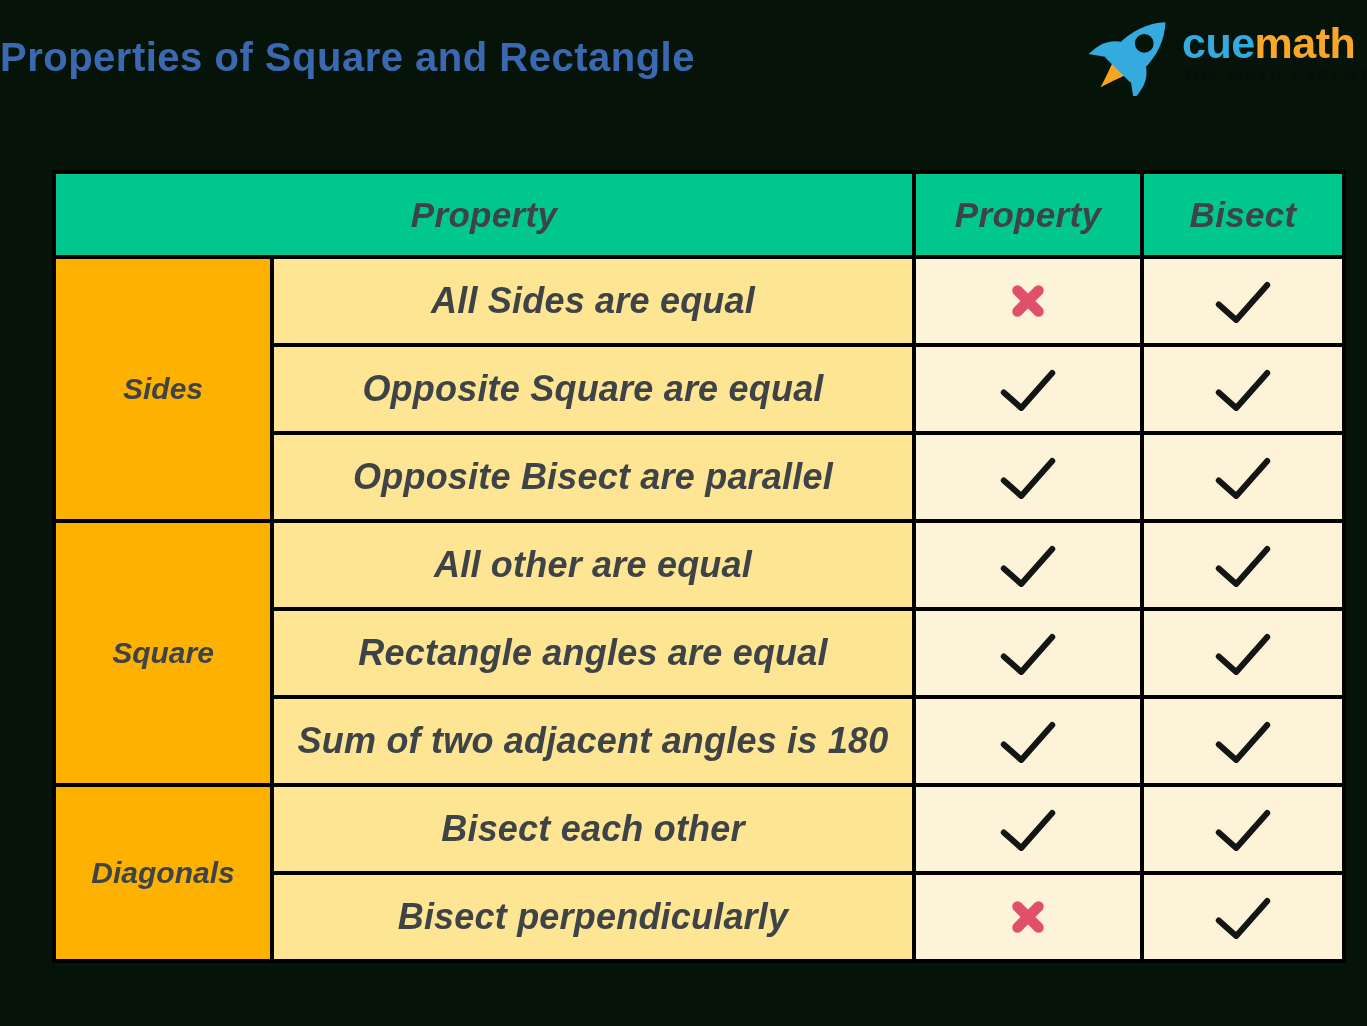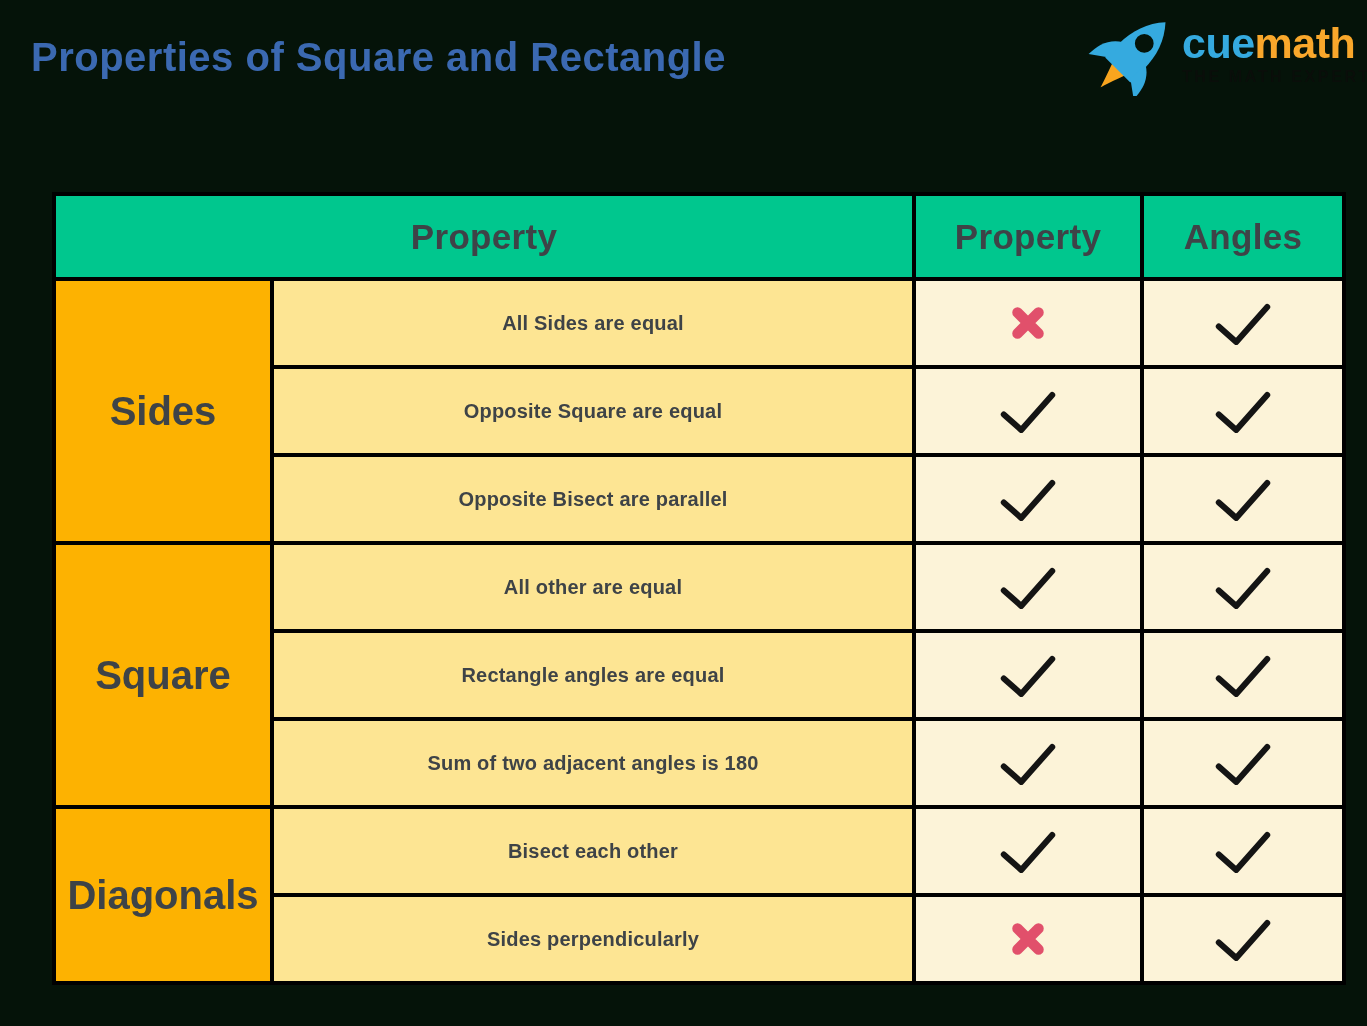--- a/index.html
+++ b/index.html
@@ -21,21 +21,21 @@
   *{margin:0;padding:0;box-sizing:border-box;}
   html,body{width:1367px;height:1026px;}
   body{
     position:relative;
     background:var(--page-bg);
     overflow:hidden;
     font-family:"Liberation Sans","DejaVu Sans",sans-serif;
   }
   .page-title{
     position:absolute;
-    left:31px;top:33px;
+    left:0;top:33px;
     font-size:40px;line-height:48px;
     font-weight:700;
     letter-spacing:.5px;
     color:var(--title-color);
   }
   
   .brand{
     position:absolute;
     left:1088px;top:6px;
     display:flex;align-items:flex-start;
@@ -55,48 +55,49 @@
     margin-top:3px;
     font-size:16px;
     font-weight:700;
     letter-spacing:2.6px;
     color:var(--tagline-color);
     white-space:nowrap;
   }
   
   table.props{
     position:absolute;
-    left:52px;top:192px;
+    left:52px;top:170px;
     width:1290px;
     table-layout:fixed;
     border-collapse:collapse;
+    font-style:italic;
   }
   table.props th,table.props td{
     border:4px solid var(--border-color);
     text-align:center;
     vertical-align:middle;
     color:var(--cell-text);
     overflow:hidden;
   }
   table.props thead tr{height:85px;}
   table.props tbody tr{height:88px;}
   th.col-header{
     background:var(--header-bg);
     font-size:35px;
     font-weight:600;
     letter-spacing:.3px;
   }
   td.category{
     background:var(--category-bg);
-    font-size:40px;
+    font-size:30px;
     font-weight:600;
   }
   td.property{
     background:var(--property-bg);
-    font-size:20px;
+    font-size:36px;
     font-weight:600;
     letter-spacing:.2px;
   }
   td.mark-cell{background:var(--mark-bg);}
   .mark .glyph{display:none;vertical-align:middle;}
   .mark.check .glyph-check{display:inline-block;}
   .mark.cross .glyph-cross{display:inline-block;}
   .glyph-check{stroke:var(--check-color);}
   .glyph-cross{stroke:var(--cross-color);}
   .svg-defs{position:absolute;width:0;height:0;overflow:hidden;}
@@ -133,21 +134,21 @@
   <colgroup>
     <col style="width:218px">
       <col style="width:642px">
       <col style="width:228px">
       <col style="width:202px">
   </colgroup>
   <thead>
     <tr>
       <th class="col-header" colspan="2">Property</th>
       <th class="col-header">Property</th>
-      <th class="col-header">Angles</th>
+      <th class="col-header">Bisect</th>
     </tr>
   </thead>
   <tbody>
     <tr>
       <td class="category" rowspan="3">Sides</td>
       <td class="property">All Sides are equal</td>
       <td class="mark-cell"><span class="mark cross"><svg class="glyph glyph-cross" width="40" height="40" viewBox="0 0 40 40">
               <use href="#cross-glyph"></use>
             </svg></span></td>
       <td class="mark-cell"><span class="mark check"><svg class="glyph glyph-check" width="62" height="45" viewBox="0 0 64 46">
@@ -204,21 +205,21 @@
       <td class="category" rowspan="2">Diagonals</td>
       <td class="property">Bisect each other</td>
       <td class="mark-cell"><span class="mark check"><svg class="glyph glyph-check" width="62" height="45" viewBox="0 0 64 46">
               <use href="#check-glyph"></use>
             </svg></span></td>
       <td class="mark-cell"><span class="mark check"><svg class="glyph glyph-check" width="62" height="45" viewBox="0 0 64 46">
               <use href="#check-glyph"></use>
             </svg></span></td>
     </tr>
     <tr>
-      <td class="property">Sides perpendicularly</td>
+      <td class="property">Bisect perpendicularly</td>
       <td class="mark-cell"><span class="mark cross"><svg class="glyph glyph-cross" width="40" height="40" viewBox="0 0 40 40">
               <use href="#cross-glyph"></use>
             </svg></span></td>
       <td class="mark-cell"><span class="mark check"><svg class="glyph glyph-check" width="62" height="45" viewBox="0 0 64 46">
               <use href="#check-glyph"></use>
             </svg></span></td>
     </tr>
   </tbody>
 </table>
 

